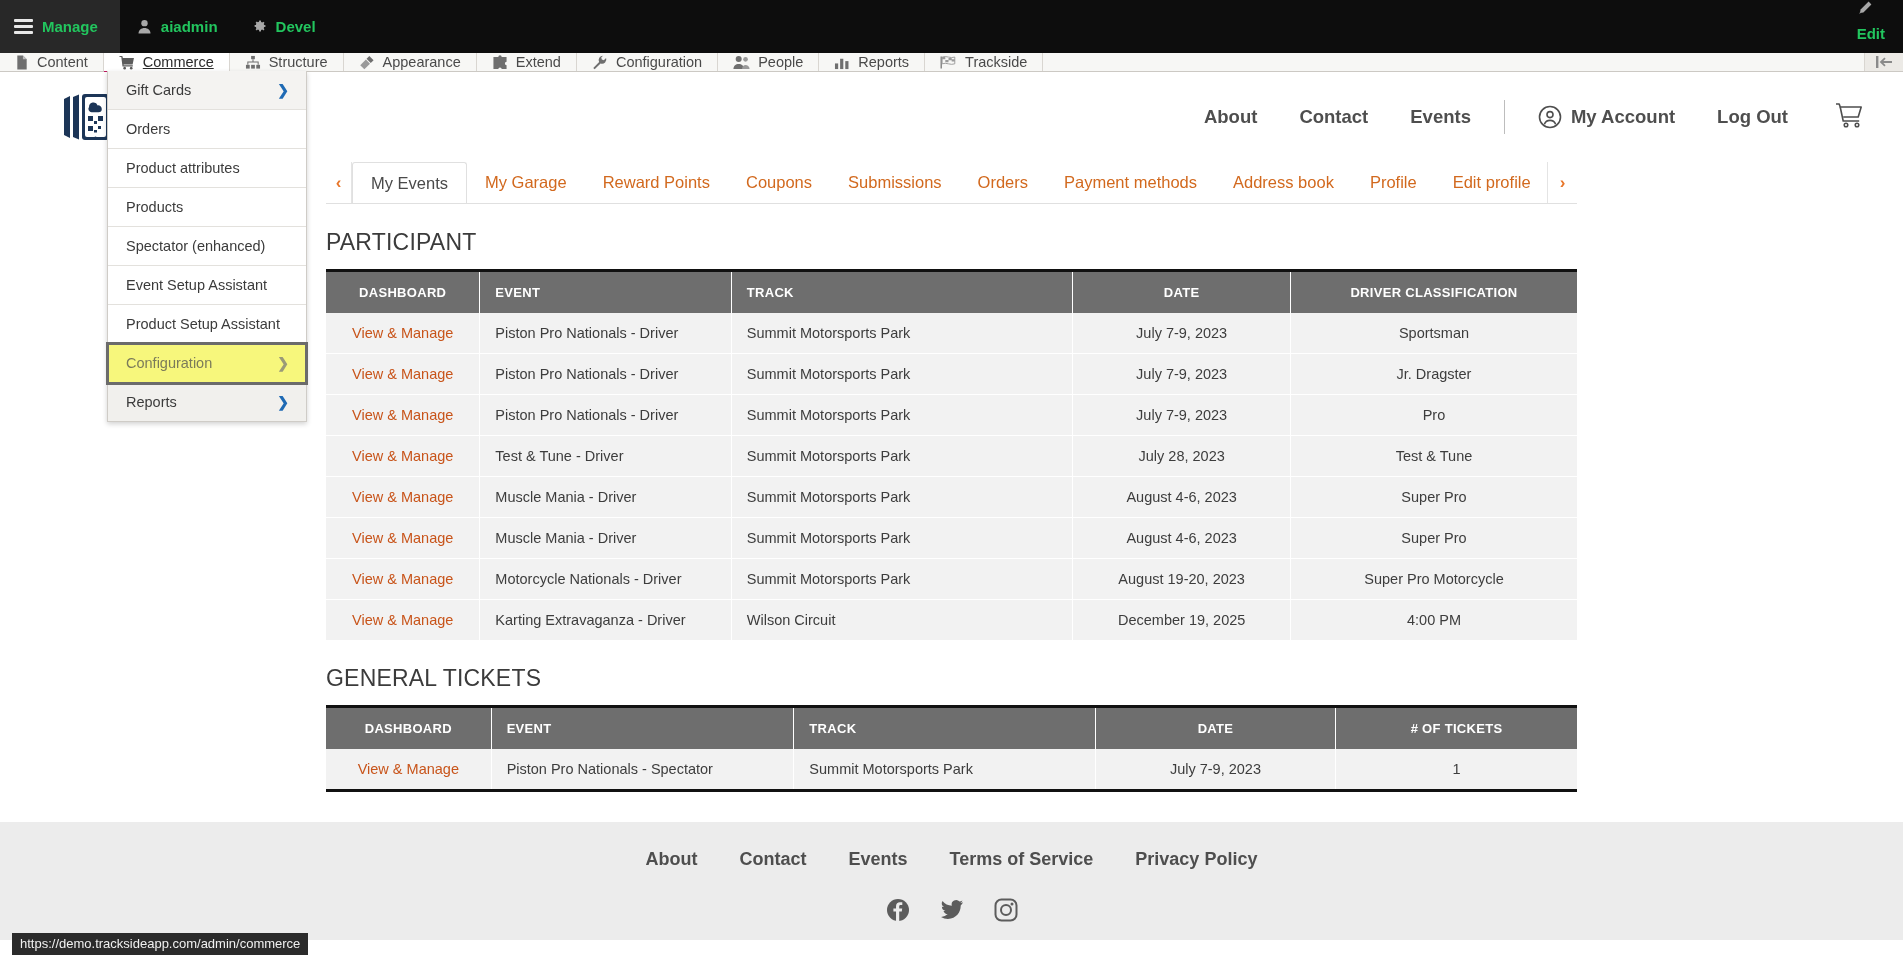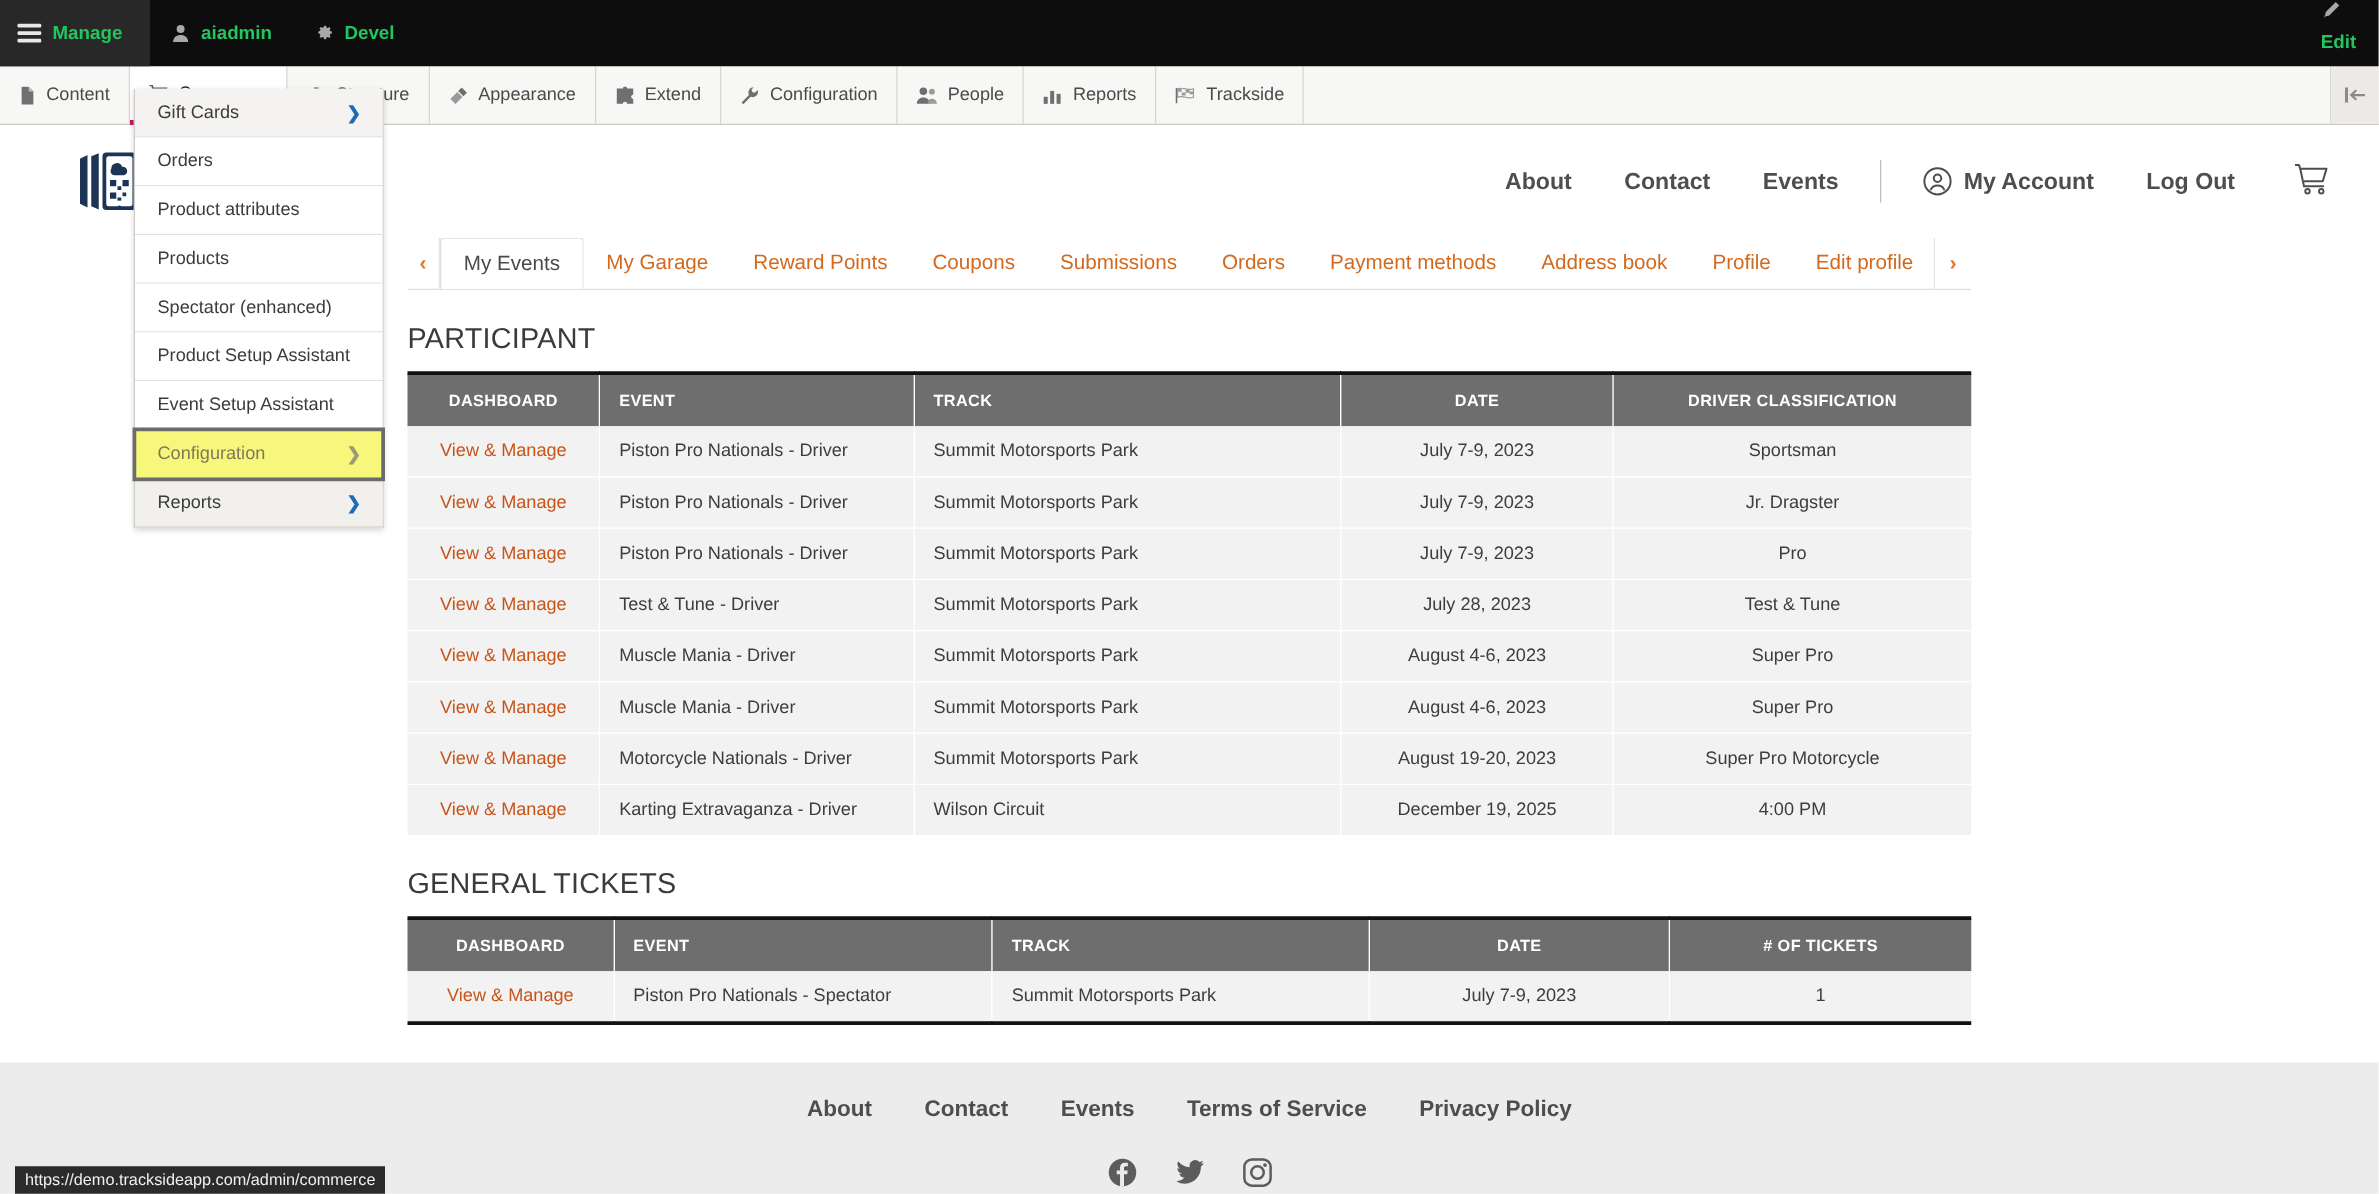--- a/index.html
+++ b/index.html
@@ -40,41 +40,41 @@
   .hamburger i { display: block; height: 3px; background: #e8e8e8; border-radius: 1px; }
   .admin-spacer { flex: 1; }
   .admin-edit {
     display: flex; align-items: flex-start; gap: 9px;
     padding: 0 18px; cursor: pointer; flex-direction: column;
   }
   .ico { display: inline-block; vertical-align: middle; line-height: 0; }
 
   
   .admin-tabs {
-    height: 47px;
+    height: 19px;
     background: #f7f7f5;
     border-bottom: 1px solid #ccc9c4;
     display: flex;
     align-items: stretch;
     position: relative;
     z-index: 55;
     font-size: 14.5px;
     color: #4a4a4a;
   }
   .admin-tab {
     display: flex; align-items: center; gap: 8px;
     padding: 0 15px;
     border-right: 1px solid #d9d6d1;
     cursor: pointer;
     white-space: nowrap;
   }
   .admin-tab.first { border-left: none; }
   .admin-tab.active {
     background: #ffffff;
-    border-bottom: 4px solid #be185d;
+    border-bottom: 1px solid #be185d;
     margin-bottom: -1px;
   }
   .admin-tab.active .tab-label { text-decoration: underline; color: #2b2b2b; }
   .admin-tabs-spacer { flex: 1; border-right: 1px solid #d9d6d1; }
   .admin-collapse {
     width: 38px; display: flex; align-items: center; justify-content: center;
     background: #eceae6; cursor: pointer; color: #6d6a66;
   }
 
   
@@ -410,24 +410,24 @@
   <div class="dd-item plain">
     <span>Product attributes</span>
   </div>
   <div class="dd-item plain">
     <span>Products</span>
   </div>
   <div class="dd-item plain">
     <span>Spectator (enhanced)</span>
   </div>
   <div class="dd-item plain">
+    <span>Event Setup Assistant</span>
+  </div>
+  <div class="dd-item plain">
     <span>Product Setup Assistant</span>
-  </div>
-  <div class="dd-item plain">
-    <span>Event Setup Assistant</span>
   </div>
   <div class="dd-item focused">
     <span>Configuration</span>
     <span class="dd-chevron">❯</span>
   </div>
   <div class="dd-item tail">
     <span>Reports</span>
     <span class="dd-chevron">❯</span>
   </div>
 </div>

